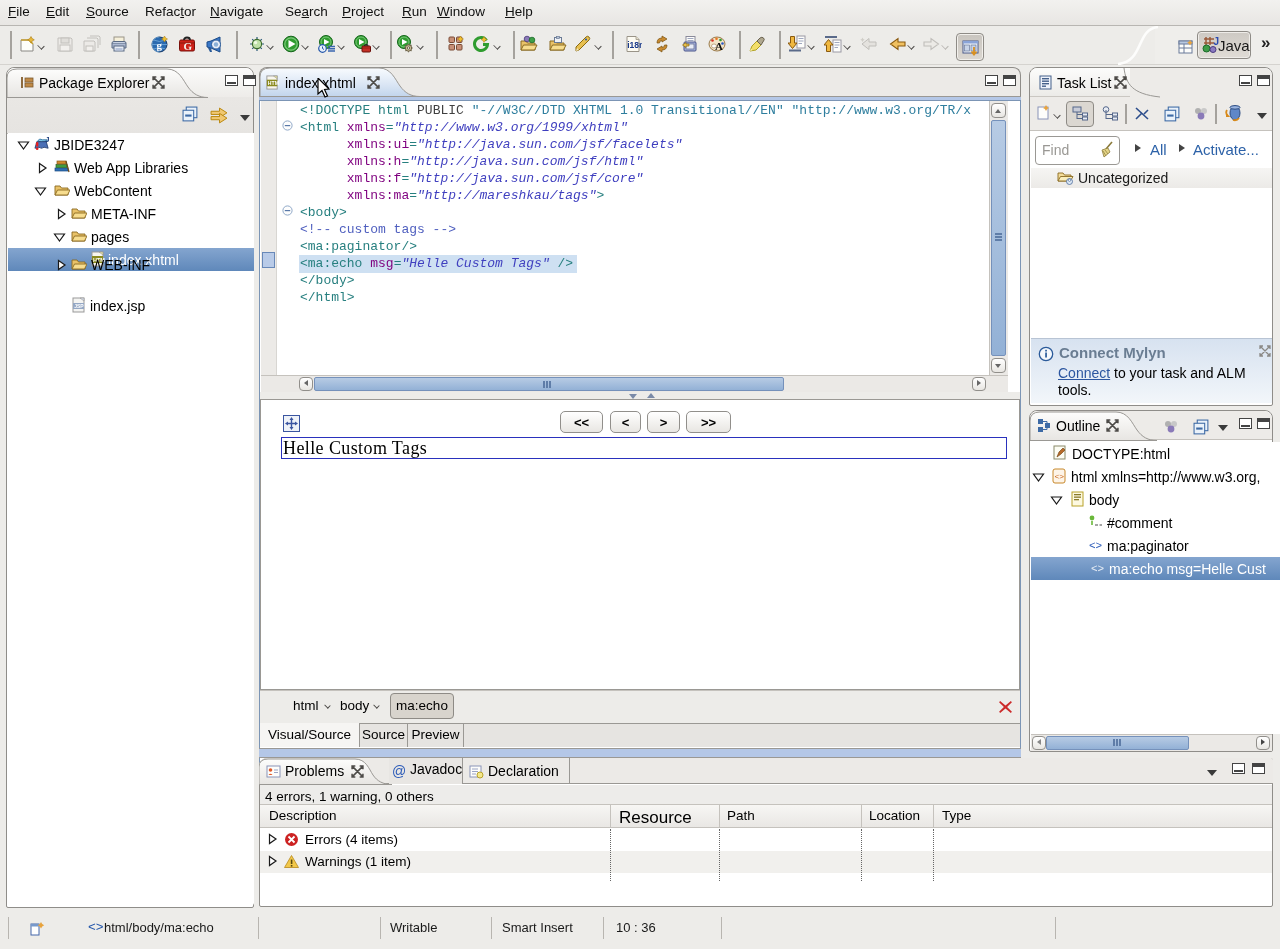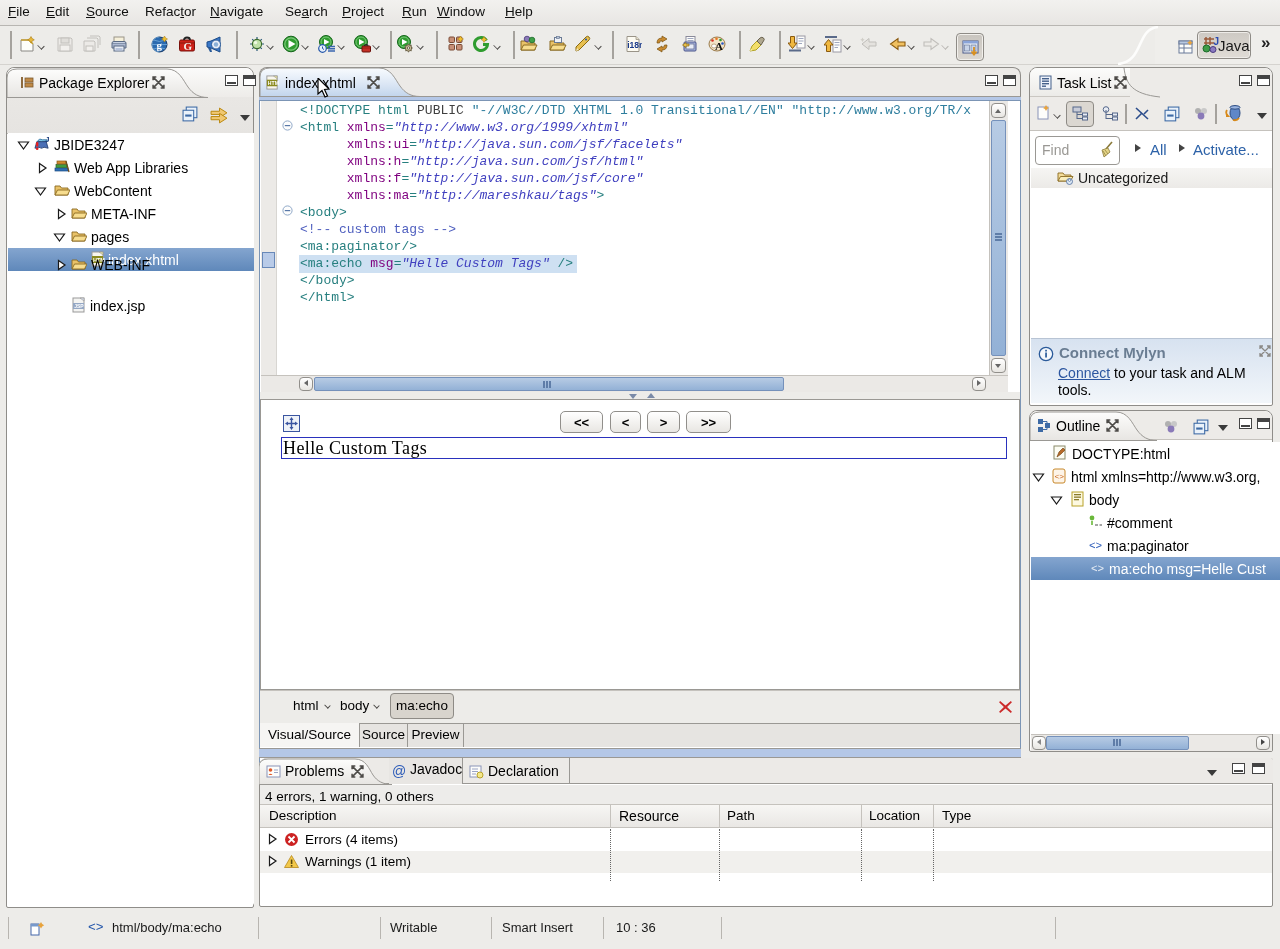--- a/index.html
+++ b/index.html
@@ -723,21 +723,21 @@
       <div style="margin:6px 1px 0 1px;border-top:2px solid #444"></div>
     </div>
  <div class="minmax" style="left:993px;top:5px;background:#fff;border:1px solid #444">
       <div style="height:3px;background:#444"></div>
     </div>
  <div class="abs" style="left:1px;top:27px;width:1012px;height:19px;background:#edecea"></div>
     <span class="abs" style="left:6px;top:31px;font-size:13.5px">4 errors, 1 warning, 0 others</span>
  <div class="abs" style="left:1px;top:46px;width:1012px;height:24px;background:linear-gradient(#f7f6f4,#e9e7e4);border-top:1px solid #c5c2bd;border-bottom:1px solid #c5c2bd"></div>
  <span class="abs" style="left:10px;top:50px;font-size:13.5px">Description</span>
  <div class="abs" style="left:351px;top:46px;width:1px;height:24px;background:#c5c2bd"></div>
- <span class="abs" style="left:360px;top:50px;font-size:14px">Resource</span>
+ <span class="abs" style="left:360px;top:50px;font-size:17px">Resource</span>
  <div class="abs" style="left:460px;top:46px;width:1px;height:24px;background:#c5c2bd"></div>
  <span class="abs" style="left:468px;top:50px;font-size:13.5px">Path</span>
  <div class="abs" style="left:602px;top:46px;width:1px;height:24px;background:#c5c2bd"></div>
  <span class="abs" style="left:610px;top:50px;font-size:13.5px">Location</span>
  <div class="abs" style="left:674px;top:46px;width:1px;height:24px;background:#c5c2bd"></div>
  <span class="abs" style="left:683px;top:50px;font-size:13.5px">Type</span>
  <div class="abs" style="left:351px;top:71px;width:0;height:52px;border-left:1px dotted #666;z-index:5"></div>
  <div class="abs" style="left:460px;top:71px;width:0;height:52px;border-left:1px dotted #666;z-index:5"></div>
  <div class="abs" style="left:602px;top:71px;width:0;height:52px;border-left:1px dotted #666;z-index:5"></div>
  <div class="abs" style="left:674px;top:71px;width:0;height:52px;border-left:1px dotted #666;z-index:5"></div>
@@ -762,21 +762,21 @@
 </div>
 
 <div id="statusbar" class="abs" style="left:0;top:912px;width:1280px;height:37px">
  <div class="ssep" style="left:8px"></div>
  <svg class="abs" style="left:28px;top:7px" width="18" height="18" viewBox="0 0 18 18">
       <rect x="3" y="5" width="8" height="11" fill="#fff" stroke="#4466aa"></rect>
       <rect x="3" y="5" width="8" height="2.5" fill="#7799cc"></rect>
       <path d="M13,3 l1.2,2 2,1.2 -2,1.2 -1.2,2 -1.2,-2 -2,-1.2 2,-1.2 z" fill="#e8a33d"></path>
     </svg>
  <span class="sbtxt" style="left:88px;color:#2255aa;font-family:'Liberation Mono',monospace">&lt;&gt;</span>
- <span class="sbtxt" style="left:112px">html/body/ma:echo</span>
+ <span class="sbtxt" style="left:104px">html/body/ma:echo</span>
  <div class="ssep" style="left:258px"></div>
  <div class="ssep" style="left:380px"></div>
  <span class="sbtxt" style="left:390px">Writable</span>
  <div class="ssep" style="left:491px"></div>
  <span class="sbtxt" style="left:502px">Smart Insert</span>
  <div class="ssep" style="left:603px"></div>
  <span class="sbtxt" style="left:616px">10 : 36</span>
  <div class="ssep" style="left:721px"></div>
  <div class="ssep" style="left:1055px"></div>
 </div>

